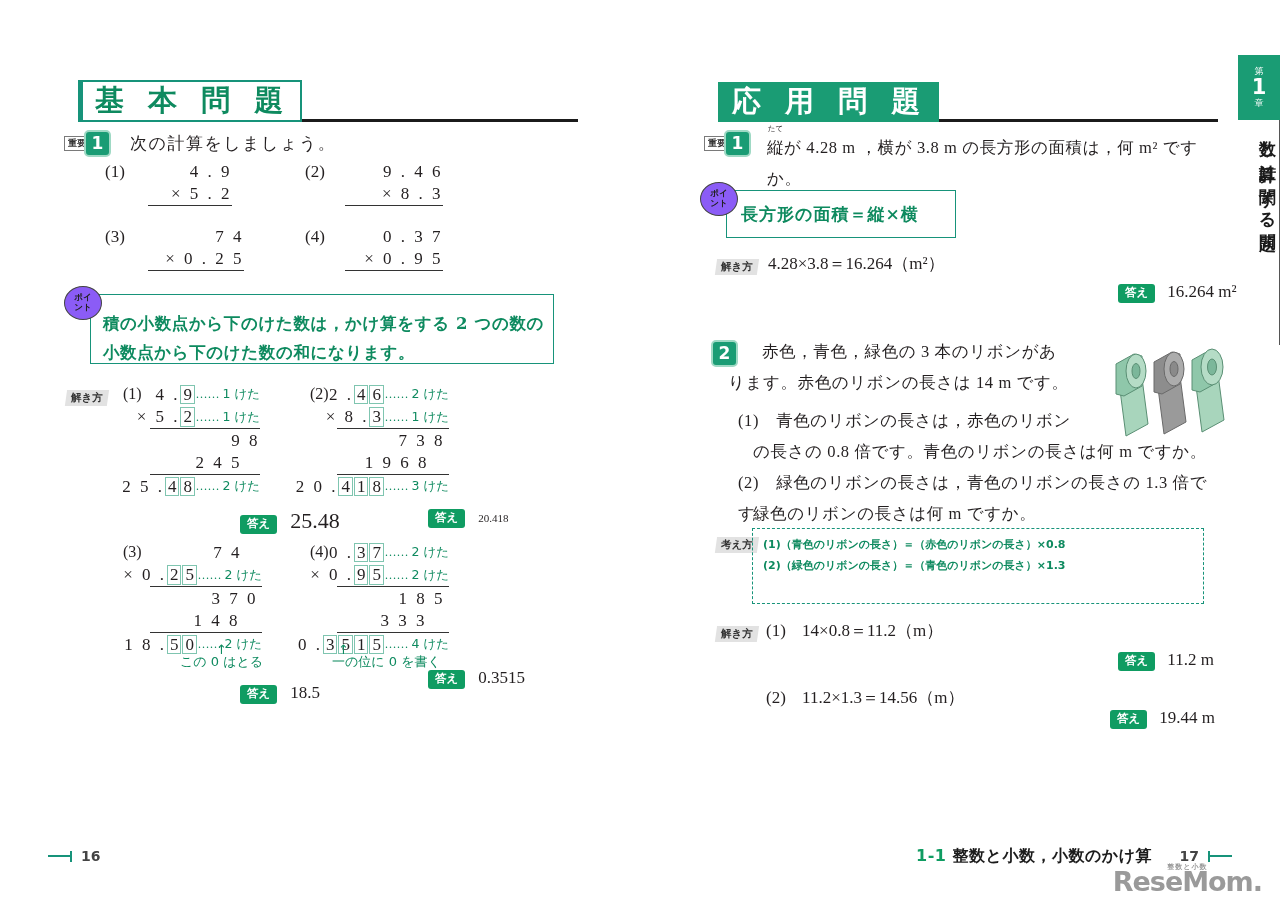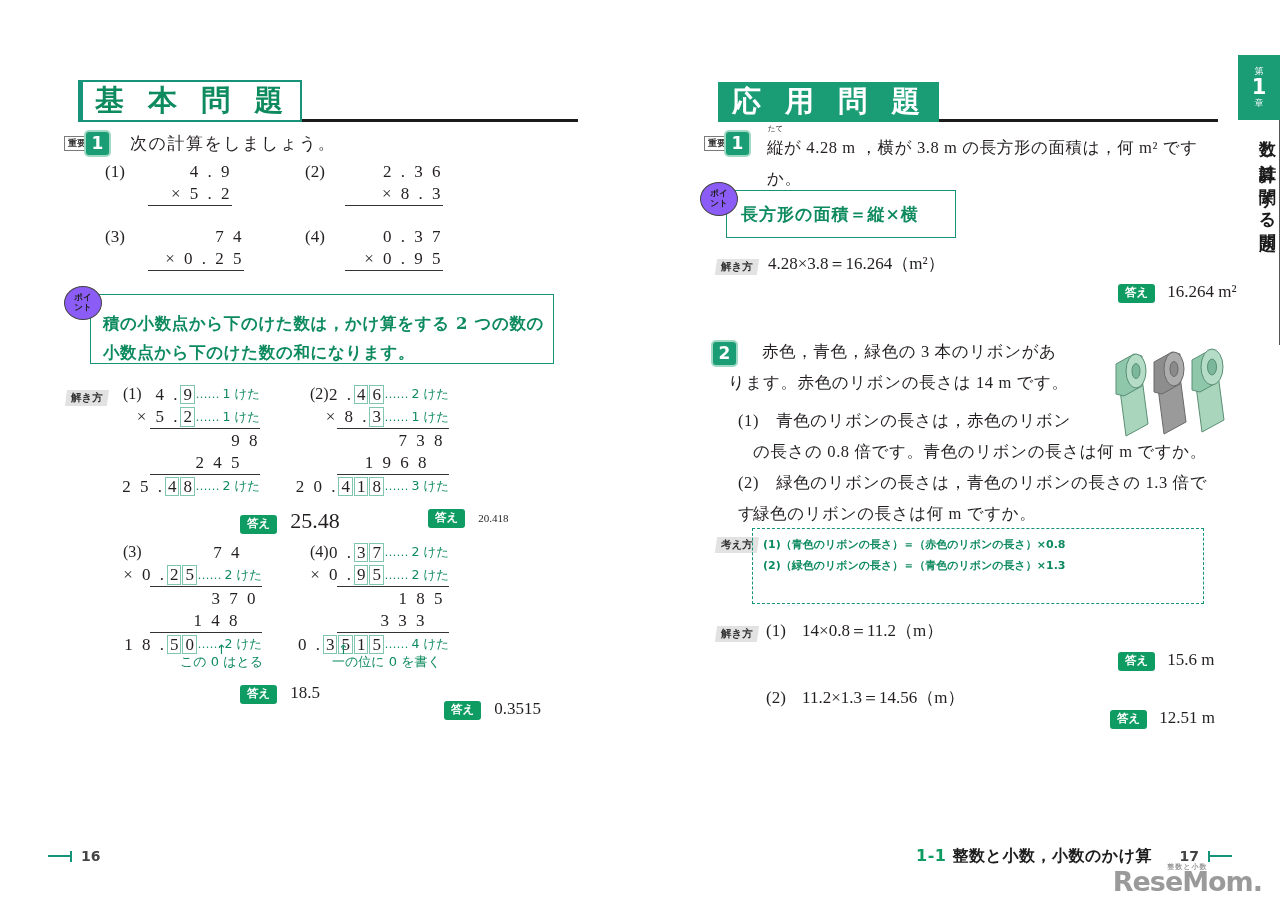--- a/index.html
+++ b/index.html
@@ -267,21 +267,21 @@
     <div class="vrow uline">
         <span class="digits">× 5 . 2</span>
       </div>
   </div>
 
   <div style="position:absolute;left:305px;top:162px;font-size:17px;">
     <span>(2)</span>
   </div>
   <div class="vcalc" style="left:345px;top:160px;width:98px;">
     <div class="vrow">
-        <span class="digits">2 . 3  6</span>
+        <span class="digits">9 . 4  6</span>
       </div>
     <div class="vrow uline">
         <span class="digits">×    8 . 3</span>
       </div>
   </div>
 
   <div style="position:absolute;left:105px;top:227px;font-size:17px;">
     <span>(3)</span>
   </div>
   <div class="vcalc" style="left:148px;top:225px;width:96px;">
@@ -460,21 +460,21 @@
       <span class="boxed">1</span>
       <span class="boxed">5</span>
       <span class="dots">……</span>
         <span class="note">4 けた</span>
     </div>
   </div>
   <div style="position:absolute;left:338px;top:643px;" class="uparrow">↑</div>
   <div style="position:absolute;left:332px;top:655px;" class="uparrow">
     <span>一の位に 0 を書く</span>
   </div>
-  <div style="position:absolute;left:428px;top:699px;margin-left:16px;">
+  <div style="position:absolute;left:428px;top:668px;">
     <span class="ans-pill">答え</span>
     <span style="font-size:17px;margin-left:9px;">0.3515</span>
   </div>
 
   <div class="sec-head head-applied">
     <div class="bar"></div>
     <div class="label">応 用 問 題</div>
   </div>
 
   <div style="position:absolute;left:704px;top:130px;display:flex;align-items:center;">
@@ -561,29 +561,29 @@
 
   <div style="position:absolute;left:716px;top:623px;">
     <span class="grey-tag"><span>解き方</span></span>
   </div>
   <div style="position:absolute;left:766px;top:619px;font-size:17px;">
     <span>(1)</span>
     <span style="margin-left:12px;">14×0.8＝11.2（m）</span>
   </div>
   <div style="position:absolute;left:1118px;top:650px;">
     <span class="ans-pill">答え</span>
-    <span style="font-size:17px;margin-left:8px;">15.6 m</span>
+    <span style="font-size:17px;margin-left:8px;">11.2 m</span>
   </div>
   <div style="position:absolute;left:766px;top:686px;font-size:17px;">
     <span>(2)</span>
     <span style="margin-left:12px;">11.2×1.3＝14.56（m）</span>
   </div>
   <div style="position:absolute;left:1110px;top:708px;">
     <span class="ans-pill">答え</span>
-    <span style="font-size:17px;margin-left:8px;">12.51 m</span>
+    <span style="font-size:17px;margin-left:8px;">19.44 m</span>
   </div>
 
   <div class="chap-rule"></div>
   <div class="chap-tab">
     <div class="top">
       <span class="k">第</span>
       <span class="n">1</span>
       <span class="k">章</span>
     </div>
     <div class="title">数と計算に関する問題</div>

